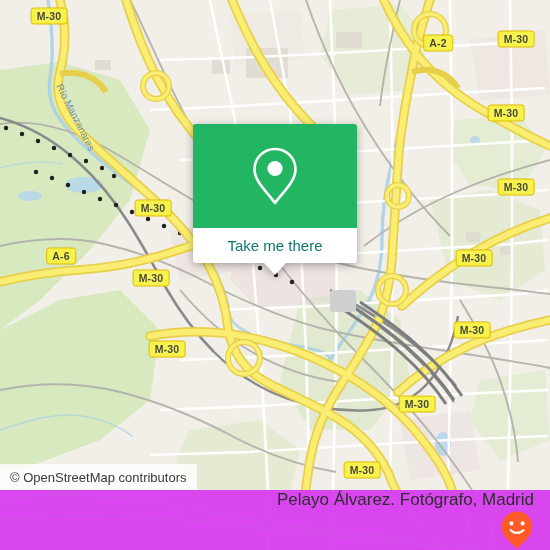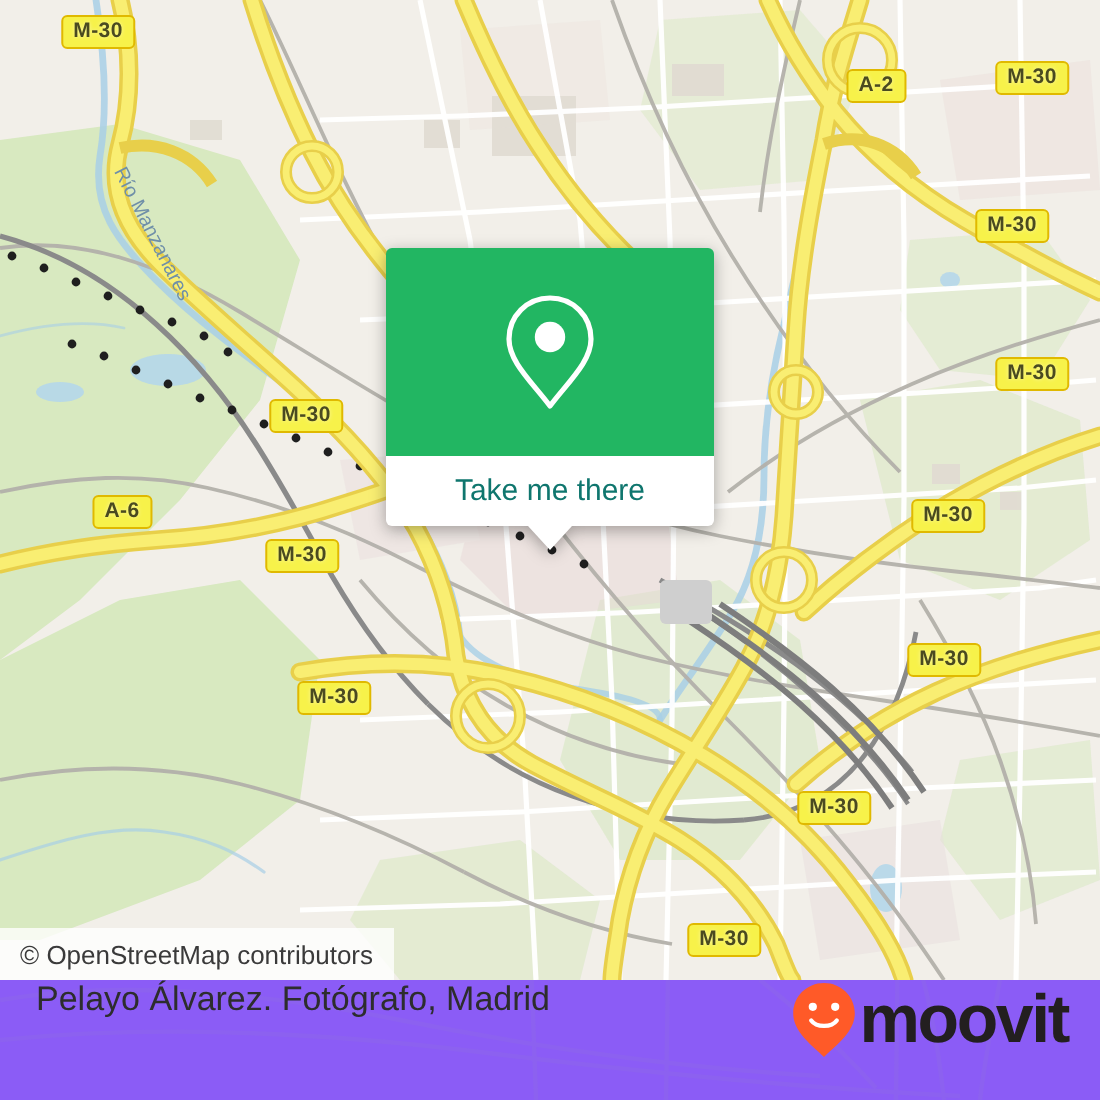--- a/index.html
+++ b/index.html
@@ -99,26 +99,27 @@
     border-right: 11px solid transparent;
     border-top: 12px solid #ffffff;
   }
   #card-pin-svg { display:block; }
 
   
   #footer {
     position: absolute;
     left: 0; top: 490px;
     width: 550px; height: 60px;
-    background: #8b5cf6;
+    background: #d946ef;
     display: flex;
-    align-items: flex-start;
+    align-items: flex-end;
     justify-content: space-between;
     padding: 0 16px 0 18px;
     overflow: hidden;
+    flex-direction: column;
   }
   #footer-watermark {
     position: absolute; left: 0; top: -490px;
     width: 550px; height: 550px;
     opacity: 0.07;
     pointer-events: none;
   }
   #footer-title {
     position: relative;
     color: #2d2d2d;
@@ -400,16 +401,15 @@
     <div id="footer-title">Pelayo Álvarez. Fotógrafo, Madrid</div>
 
     <div id="moovit-logo">
       <svg width="34" height="40" viewBox="0 0 34 40">
         <path d="M17 1.5 C8.4 1.5 1.6 8.3 1.6 16.6 C1.6 26.5 12.2 33.5 17 38.5
                  C21.8 33.5 32.4 26.5 32.4 16.6 C32.4 8.3 25.6 1.5 17 1.5 Z" fill="#ff5a28"></path>
         <circle cx="11.4" cy="13.4" r="2.05" fill="#ffffff"></circle>
         <circle cx="22.6" cy="13.4" r="2.05" fill="#ffffff"></circle>
         <path d="M10.6 20.2 C13.2 23.8 20.8 23.8 23.4 20.2" stroke="#ffffff" stroke-width="2.1" fill="none" stroke-linecap="round"></path>
       </svg>
-      <span id="moovit-wordmark">moovit</span>
     </div>
   </div>
 </div>
 
 </body></html>

